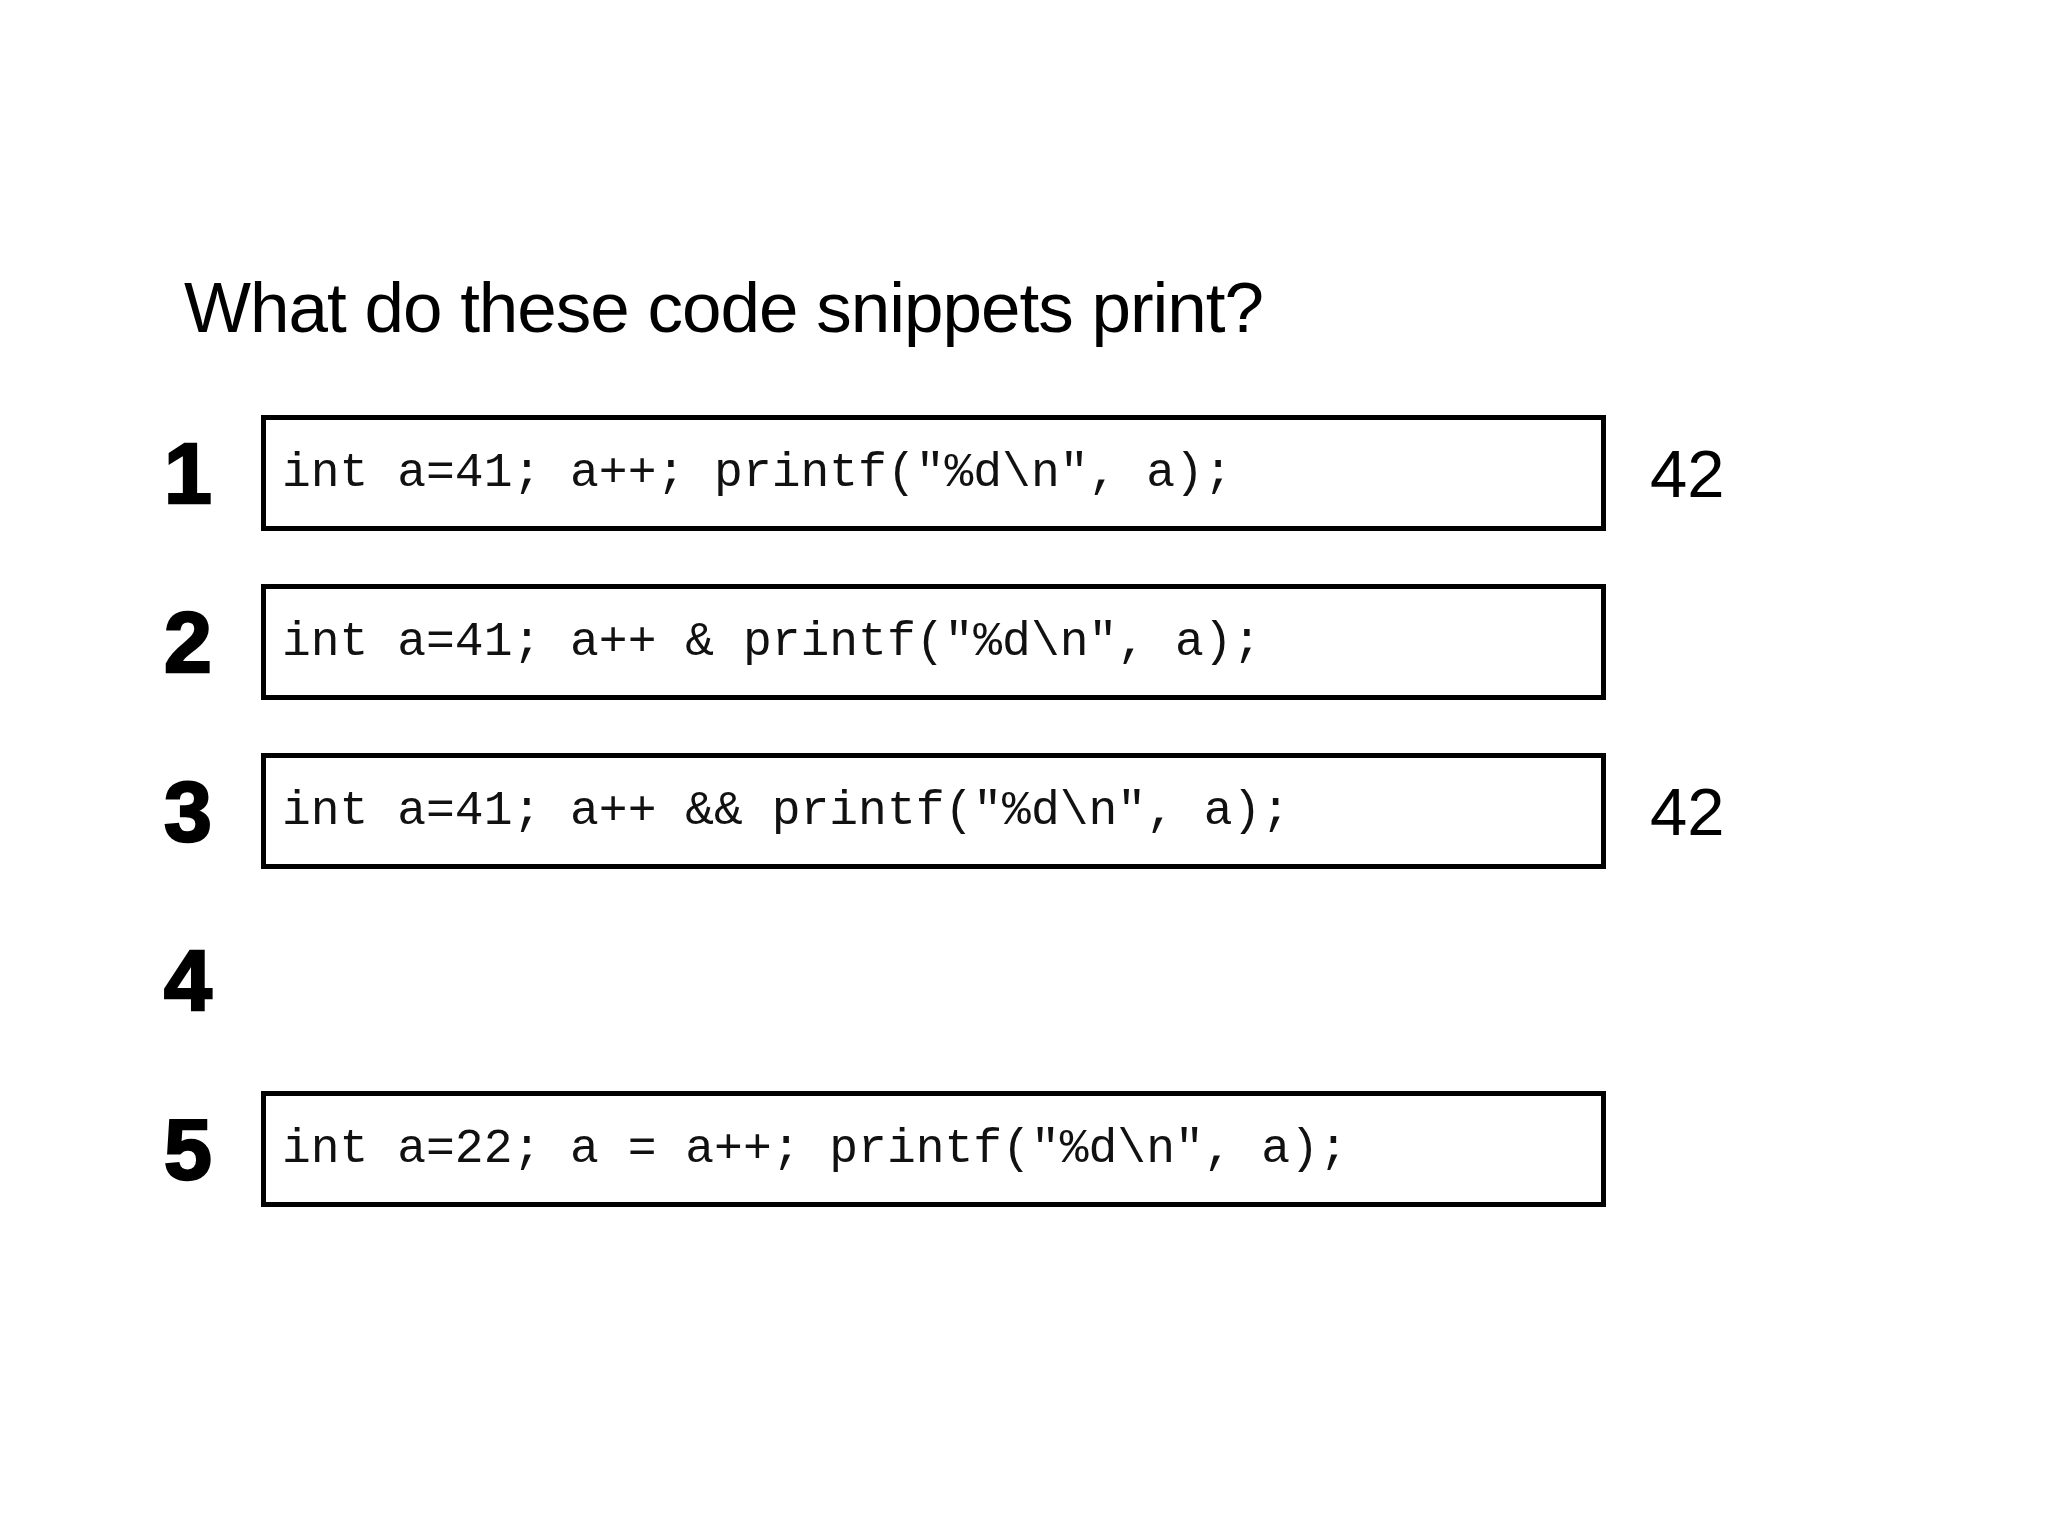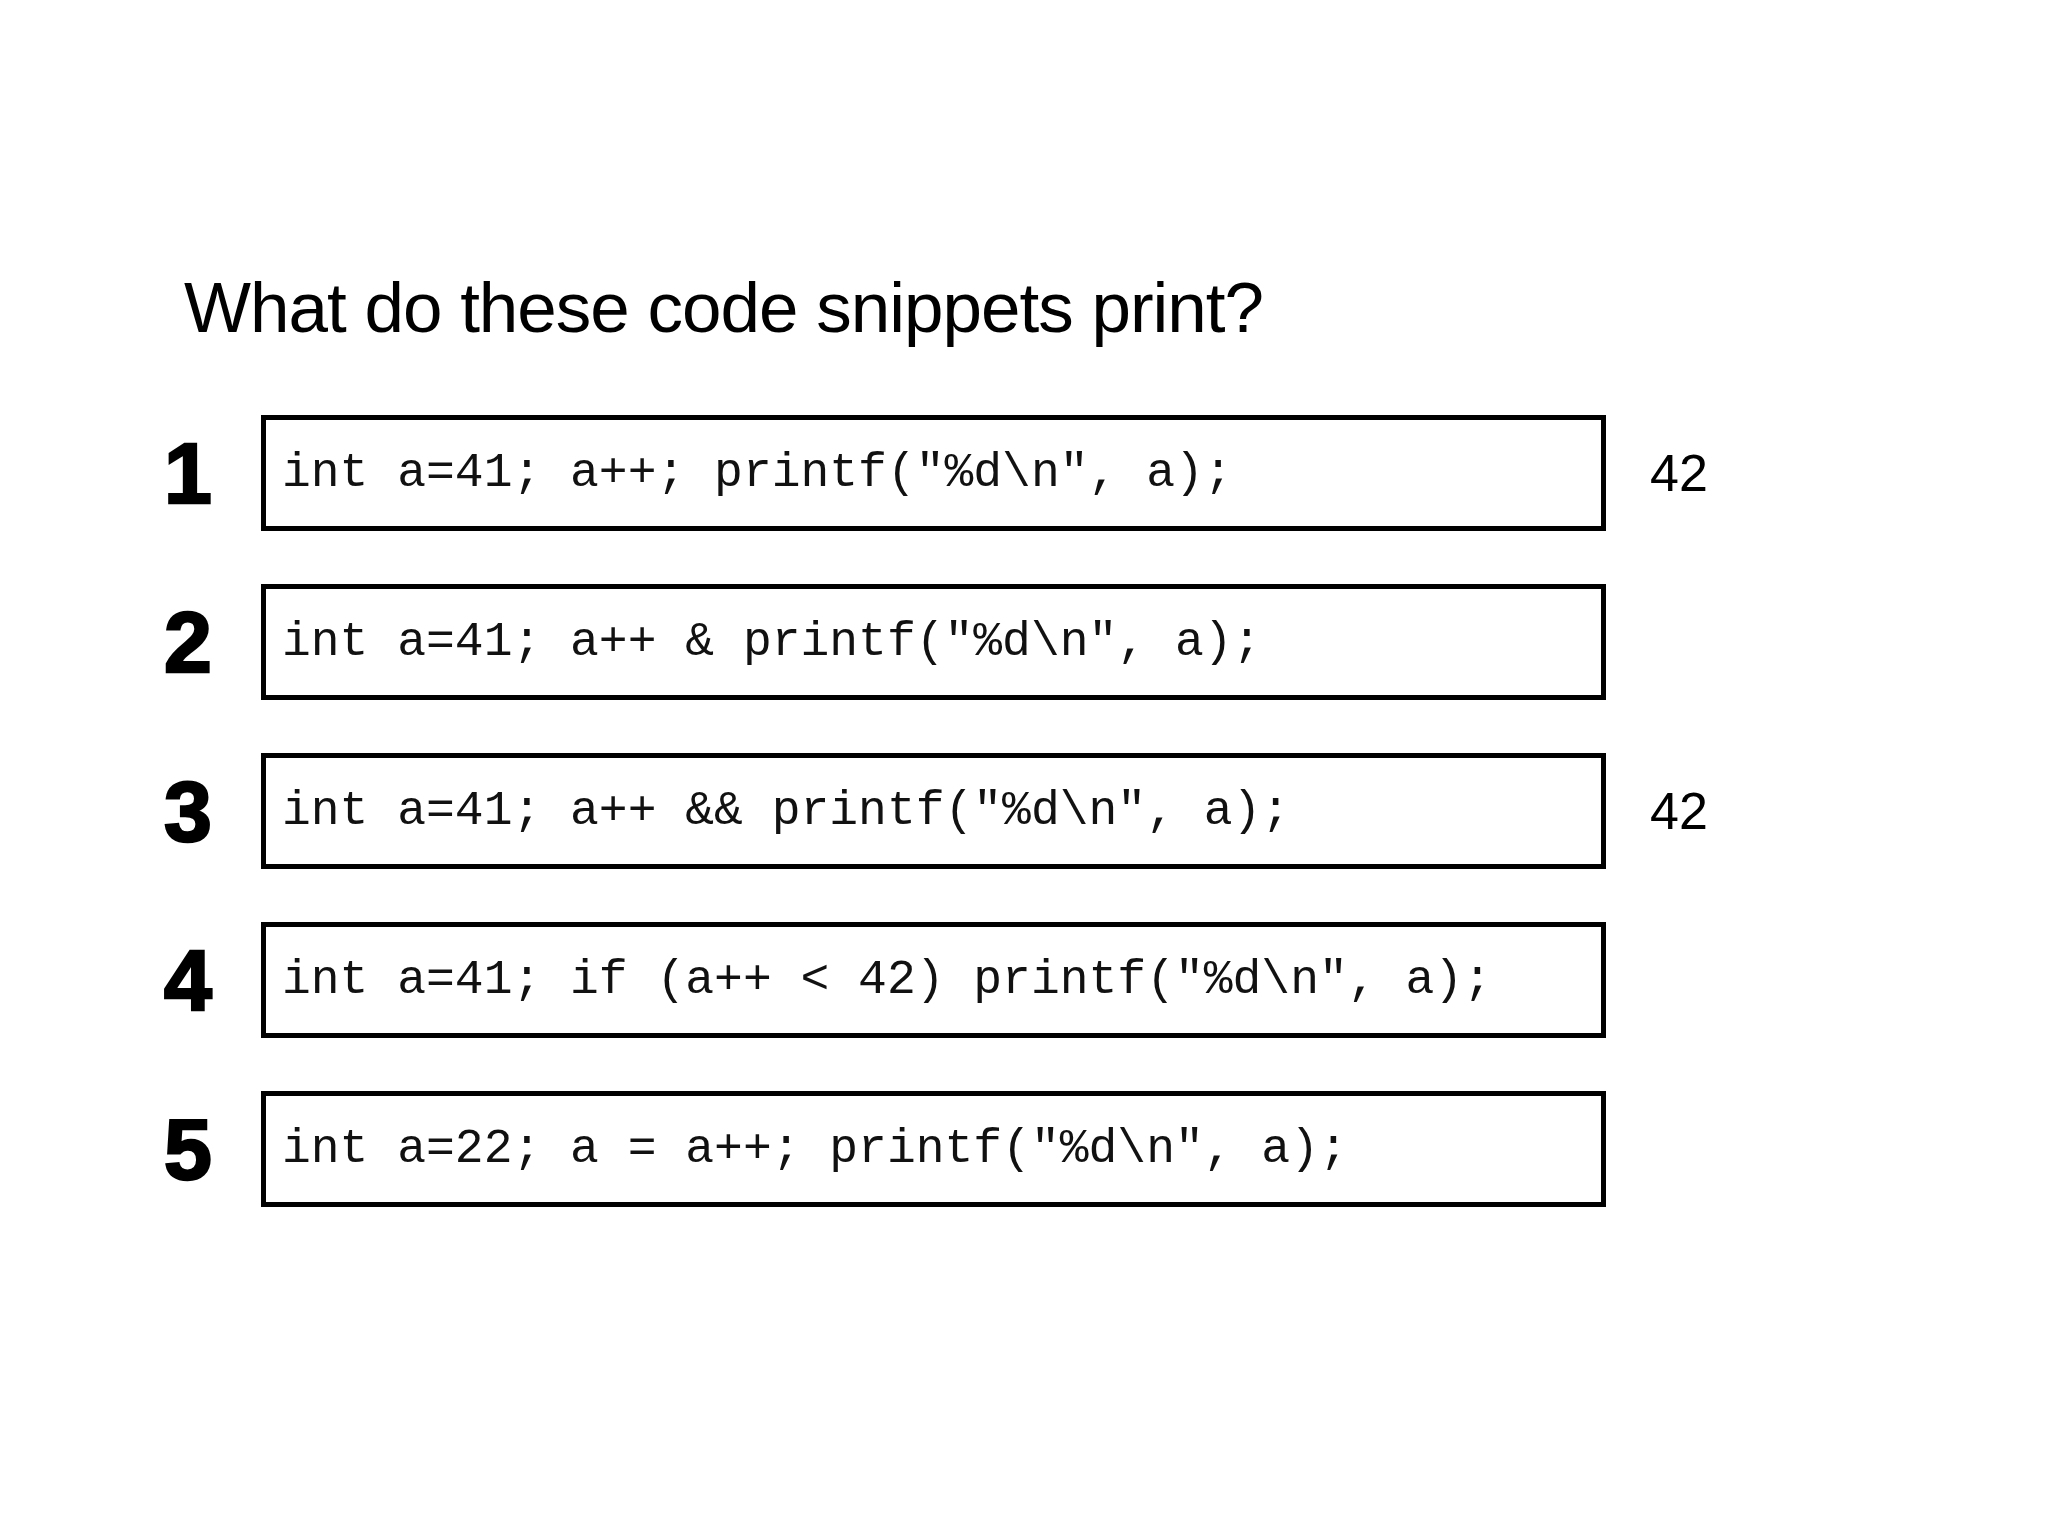--- a/index.html
+++ b/index.html
@@ -66,21 +66,21 @@
     font-size: 48px;
     line-height: 1;
     white-space: pre;
     color: #111111;
   }
   .answer {
     position: absolute;
     left: 1650px;
     top: 50%;
     transform: translateY(-50%);
-    font-size: 52px;
+    font-size: 67px;
     line-height: 1;
     white-space: nowrap;
   }
 </style>
 </head>
 <body>
 
 <div class="slide">
 
   <div class="title">What do these code snippets print?</div>
@@ -103,23 +103,20 @@
   <div class="row r3">
     <div class="num">3</div>
     <div class="box">
       <code class="code">int a=41; a++ &amp;&amp; printf("%d\n", a);</code>
     </div>
     <div class="answer">42</div>
   </div>
 
   <div class="row r4">
     <div class="num">4</div>
-    <div class="box">
-      <code class="code">int a=41; if (a++ &lt; 42) printf("%d\n", a);</code>
-    </div>
     <div class="answer"></div>
   </div>
 
   <div class="row r5">
     <div class="num">5</div>
     <div class="box">
       <code class="code">int a=22; a = a++; printf("%d\n", a);</code>
     </div>
     <div class="answer"></div>
   </div>

